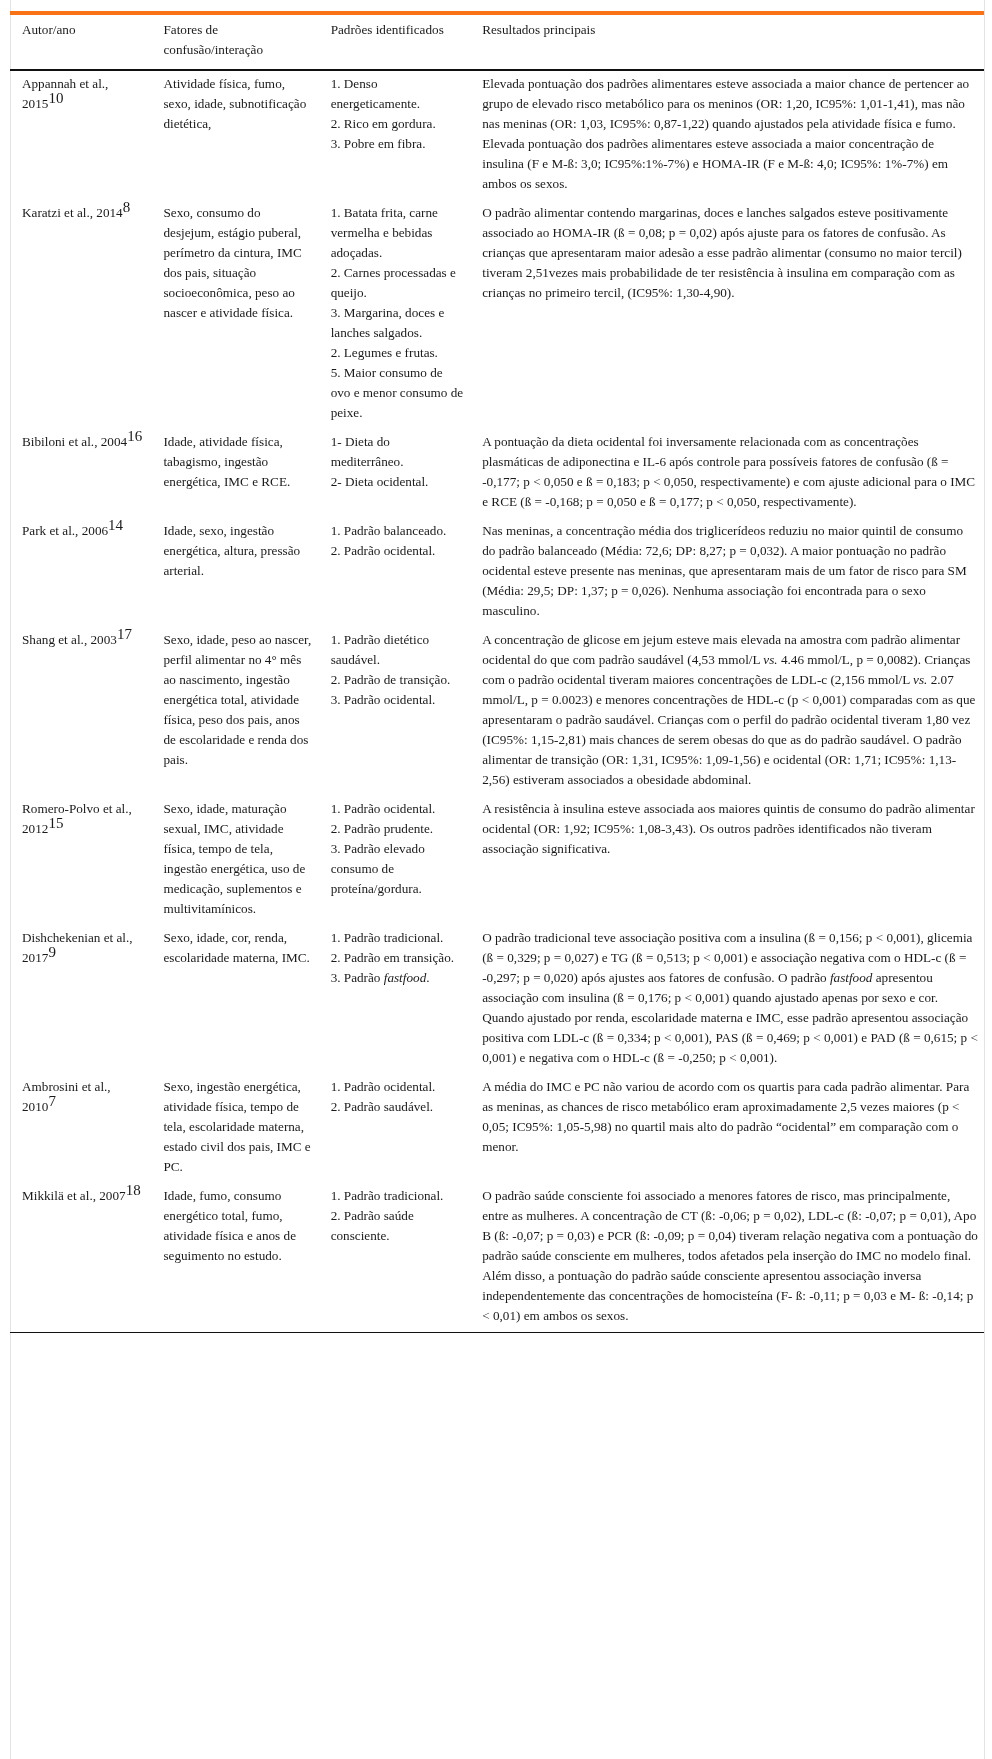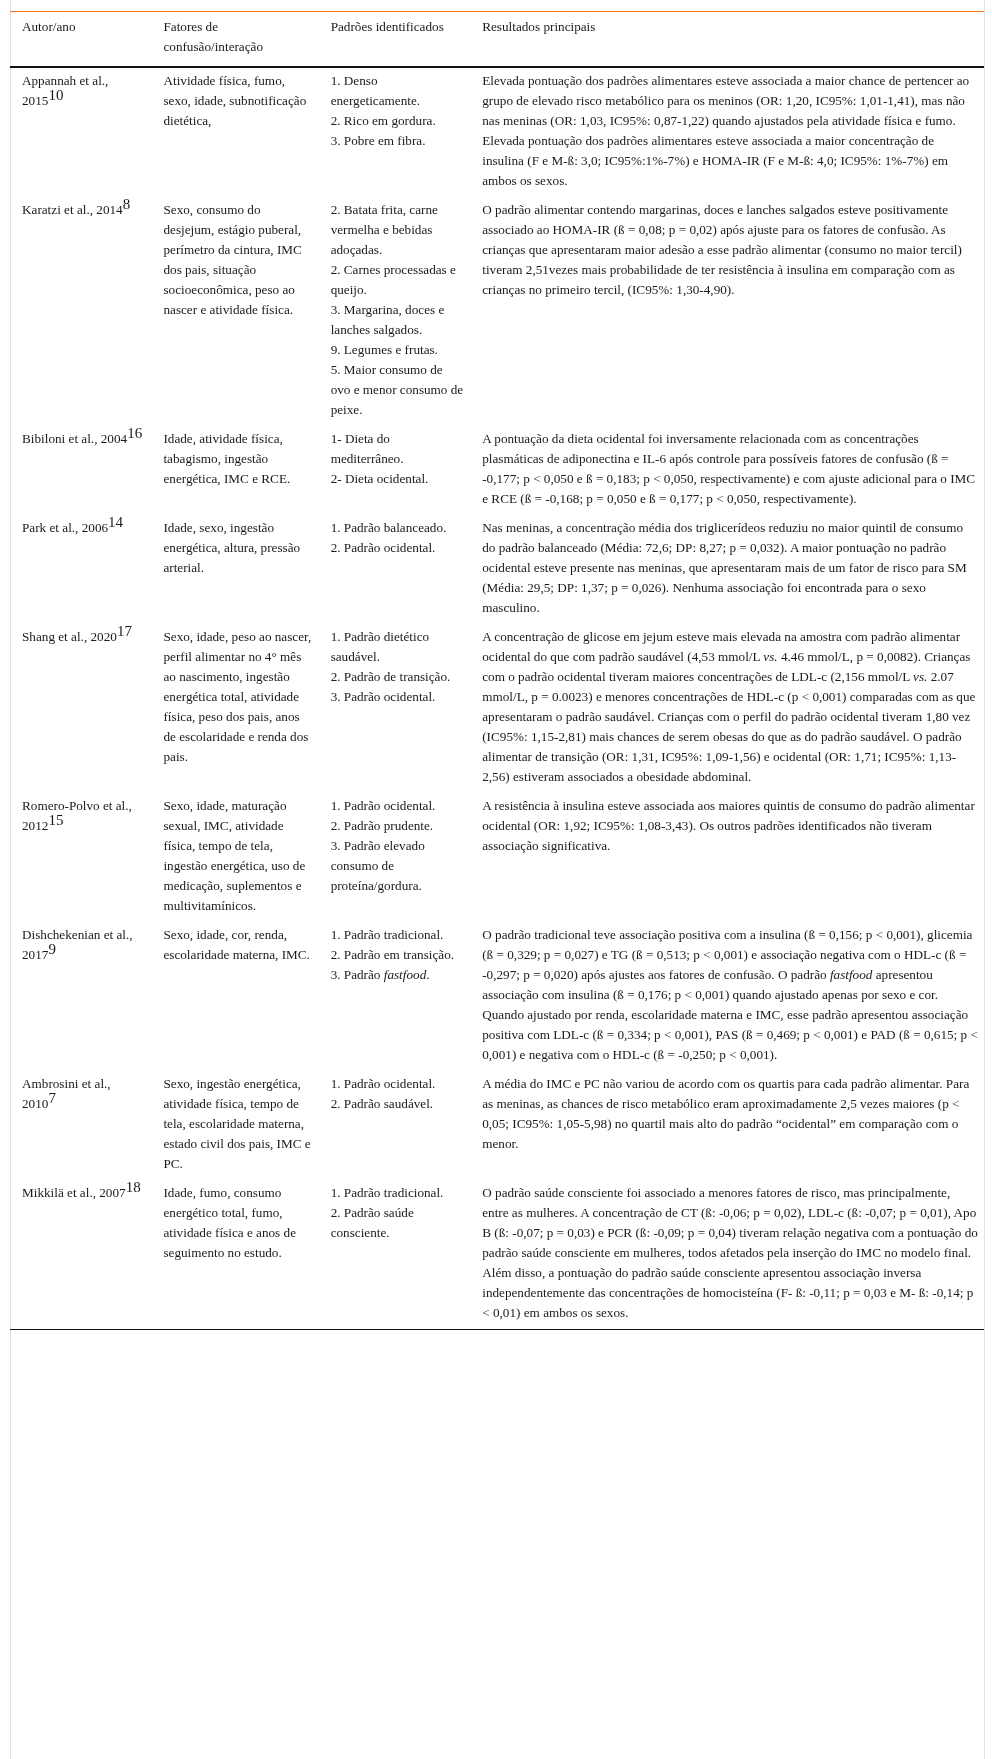--- a/index.html
+++ b/index.html
@@ -6,21 +6,21 @@
   body {
     width: 992px; height: 1759px; overflow: hidden; position: relative;
     font-family: "Liberation Serif", serif; font-size: 13.2px; color: #1a1a1a;
   }
   .frame {
     position: absolute; left: 10px; top: 0; width: 973px; height: 1759px;
     border-left: 1px solid #e4e4e4; border-right: 1px solid #e4e4e4;
   }
   table {
     position: absolute; left: 10px; top: 11px; width: 974px;
-    border-collapse: collapse; border-top: 1px solid #f97316; border-bottom: 1.5px solid #111;
+    border-collapse: collapse; border-top: 4px solid #f97316; border-bottom: 1.5px solid #111;
   }
   th, td {
     text-align: left; vertical-align: top; font-weight: normal;
     line-height: 20px; padding: 3px 6px 6px 12px;
   }
   thead th { border-bottom: 2.5px solid #111; padding-top: 5px; padding-bottom: 9px; }
   .c1 { width: 126px; }
   .c2 { width: 152px; }
   .c3 { width: 136px; }
   .c4 { width: 500px; padding-right: 24px; }
@@ -52,24 +52,24 @@
         <span class="line">2. Rico em gordura.</span>
         <span class="line">3. Pobre em fibra.</span>
       </td>
       <td>Elevada pontuação dos padrões alimentares esteve associada a maior chance de pertencer ao grupo de elevado risco metabólico para os meninos (OR: 1,20, IC95%: 1,01-1,41), mas não nas meninas (OR: 1,03, IC95%: 0,87-1,22) quando ajustados pela atividade física e fumo. Elevada pontuação dos padrões alimentares esteve associada a maior concentração de insulina (F e M-ß: 3,0; IC95%:1%-7%) e HOMA-IR (F e M-ß: 4,0; IC95%: 1%-7%) em ambos os sexos.</td>
     </tr>
 
     <tr>
       <td><span>Karatzi et al., 2014</span><sup>8</sup></td>
       <td>Sexo, consumo do desjejum, estágio puberal, perímetro da cintura, IMC dos pais, situação socioeconômica, peso ao nascer e atividade física.</td>
       <td>
-        <span class="line">2. Batata frita, carne vermelha e bebidas adoçadas.</span>
+        <span class="line">1. Batata frita, carne vermelha e bebidas adoçadas.</span>
         <span class="line">2. Carnes processadas e queijo.</span>
         <span class="line">3. Margarina, doces e lanches salgados.</span>
-        <span class="line">9. Legumes e frutas.</span>
+        <span class="line">2. Legumes e frutas.</span>
         <span class="line">5. Maior consumo de ovo e menor consumo de peixe.</span>
       </td>
       <td>O padrão alimentar contendo margarinas, doces e lanches salgados esteve positivamente associado ao HOMA-IR (ß = 0,08; p = 0,02) após ajuste para os fatores de confusão. As crianças que apresentaram maior adesão a esse padrão alimentar (consumo no maior tercil) tiveram 2,51vezes mais probabilidade de ter resistência à insulina em comparação com as crianças no primeiro tercil, (IC95%: 1,30-4,90).</td>
     </tr>
 
     <tr>
       <td><span>Bibiloni et al., 2004</span><sup>16</sup></td>
       <td>Idade, atividade física, tabagismo, ingestão energética, IMC e RCE.</td>
       <td>
         <span class="line">1- Dieta do mediterrâneo.</span>
@@ -82,21 +82,21 @@
       <td><span>Park et al., 2006</span><sup>14</sup></td>
       <td>Idade, sexo, ingestão energética, altura, pressão arterial.</td>
       <td>
         <span class="line">1. Padrão balanceado.</span>
         <span class="line">2. Padrão ocidental.</span>
       </td>
       <td>Nas meninas, a concentração média dos triglicerídeos reduziu no maior quintil de consumo do padrão balanceado (Média: 72,6; DP: 8,27; p = 0,032). A maior pontuação no padrão ocidental esteve presente nas meninas, que apresentaram mais de um fator de risco para SM (Média: 29,5; DP: 1,37; p = 0,026). Nenhuma associação foi encontrada para o sexo masculino.</td>
     </tr>
 
     <tr>
-      <td><span>Shang et al., 2020</span><sup>17</sup></td>
+      <td><span>Shang et al., 2003</span><sup>17</sup></td>
       <td>Sexo, idade, peso ao nascer, perfil alimentar no 4° mês ao nascimento, ingestão energética total, atividade física, peso dos pais, anos de escolaridade e renda dos pais.</td>
       <td>
         <span class="line">1. Padrão dietético saudável.</span>
         <span class="line">2. Padrão de transição.</span>
         <span class="line">3. Padrão ocidental.</span>
       </td>
       <td><span>A concentração de glicose em jejum esteve mais elevada na amostra com padrão alimentar ocidental do que com padrão saudável (4,53 mmol/L </span><em>vs.</em><span> 4.46 mmol/L, p = 0,0082). Crianças com o padrão ocidental tiveram maiores concentrações de LDL-c (2,156 mmol/L </span><em>vs.</em><span> 2.07 mmol/L, p = 0.0023) e menores concentrações de HDL-c (p &lt; 0,001) comparadas com as que apresentaram o padrão saudável. Crianças com o perfil do padrão ocidental tiveram 1,80 vez (IC95%: 1,15-2,81) mais chances de serem obesas do que as do padrão saudável. O padrão alimentar de transição (OR: 1,31, IC95%: 1,09-1,56) e ocidental (OR: 1,71; IC95%: 1,13-2,56) estiveram associados a obesidade abdominal.</span></td>
     </tr>
 
     <tr>

